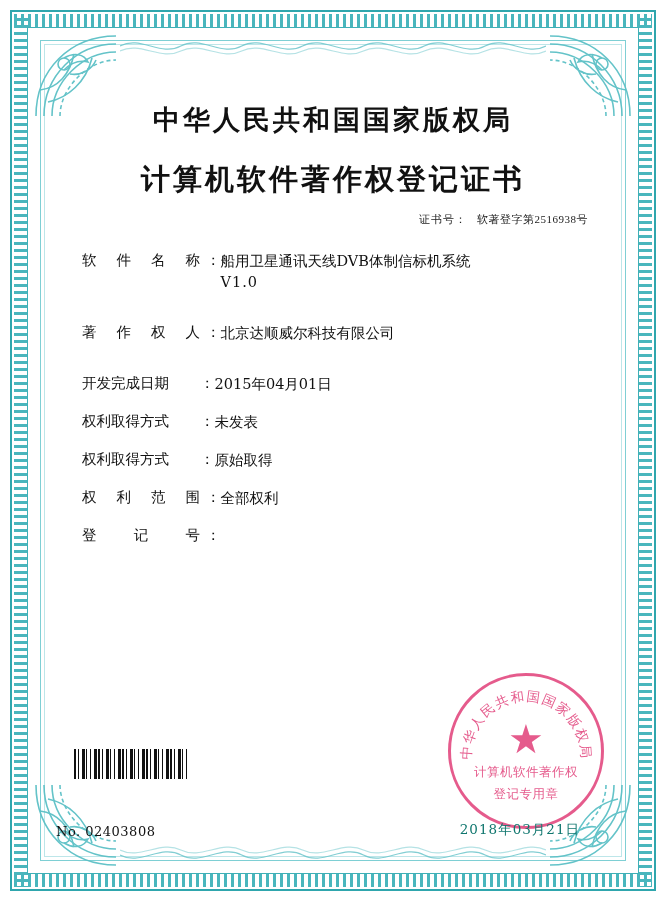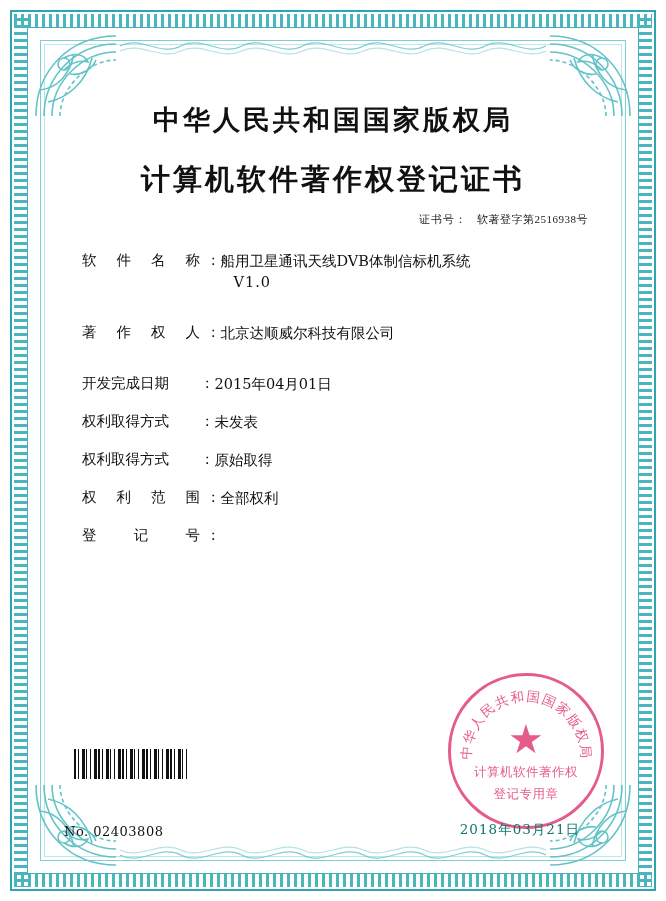--- a/index.html
+++ b/index.html
@@ -163,21 +163,21 @@
   }
   .field-colon {
     flex: 0 0 12px;
     text-align: center;
   }
   .field-value {
     flex: 1;
     font-family: "DejaVu Serif", "Liberation Serif", serif;
     line-height: 1.45;
   }
-  .field-value .line2 { display: block; letter-spacing: 1px; margin-left: 13px; }
+  .field-value .line2 { display: block; letter-spacing: 1px; }
 
   .gap-before { margin-top: 30px; }
 
   .statement {
     margin-top: 34px;
     padding-left: 26px;
     padding-right: 24px;
     font-size: 14.5px;
     line-height: 2.0;
     color: #111;
@@ -240,21 +240,21 @@
     font-size: 12.5px;
     color: #e2457d;
     letter-spacing: .5px;
   }
   .seal .seal-line1 { top: 88px; }
   .seal .seal-line2 { top: 110px; }
 
   
   .serial {
     position: absolute;
-    left: 64px;
+    left: 56px;
     bottom: 62px;
     font-size: 13px;
     font-family: "DejaVu Serif", "Liberation Serif", serif;
     color: #111;
     letter-spacing: .5px;
   }
   .issue-date {
     position: absolute;
     right: 86px;
     bottom: 62px;

